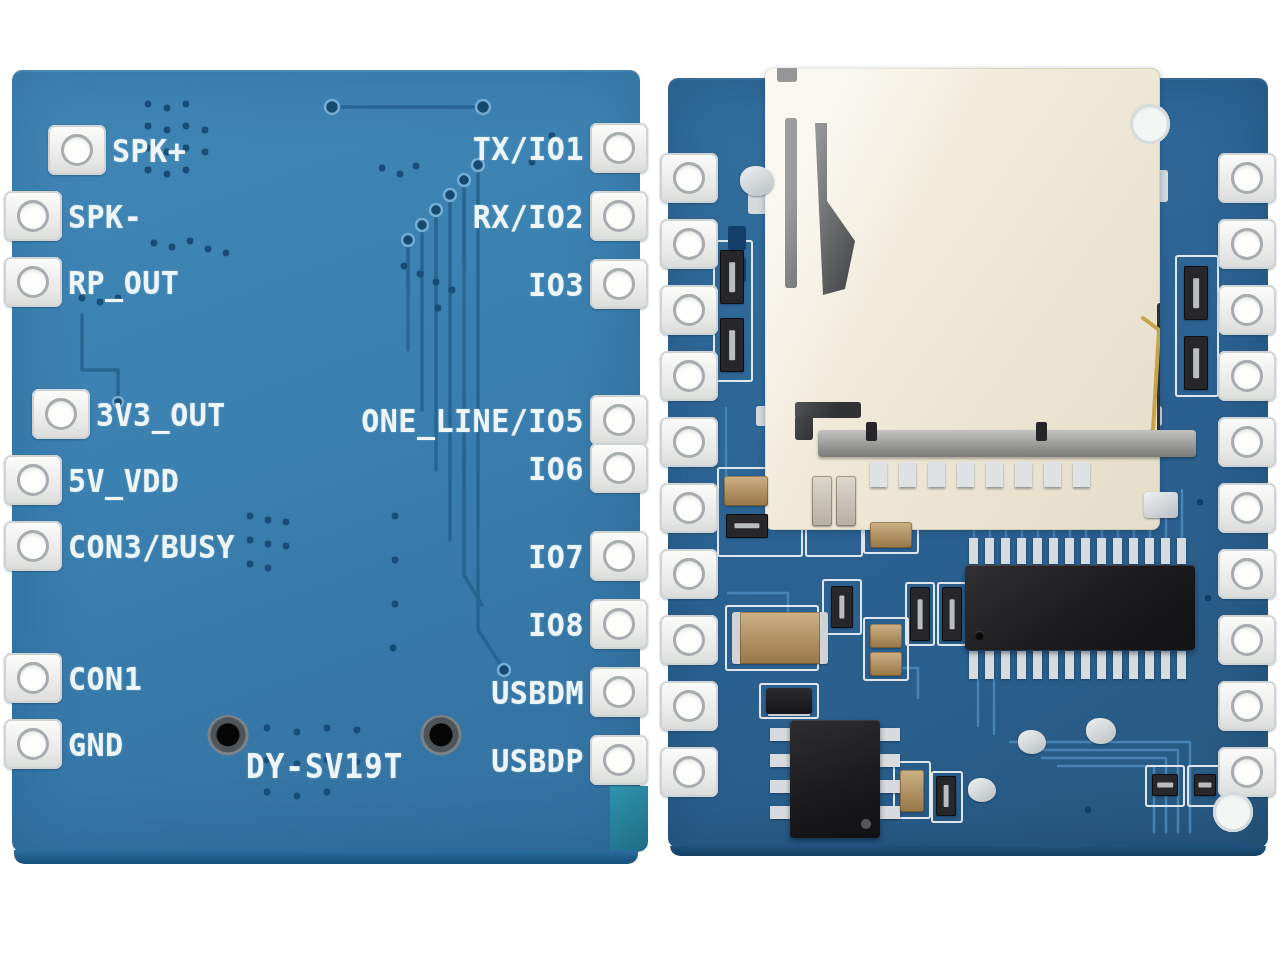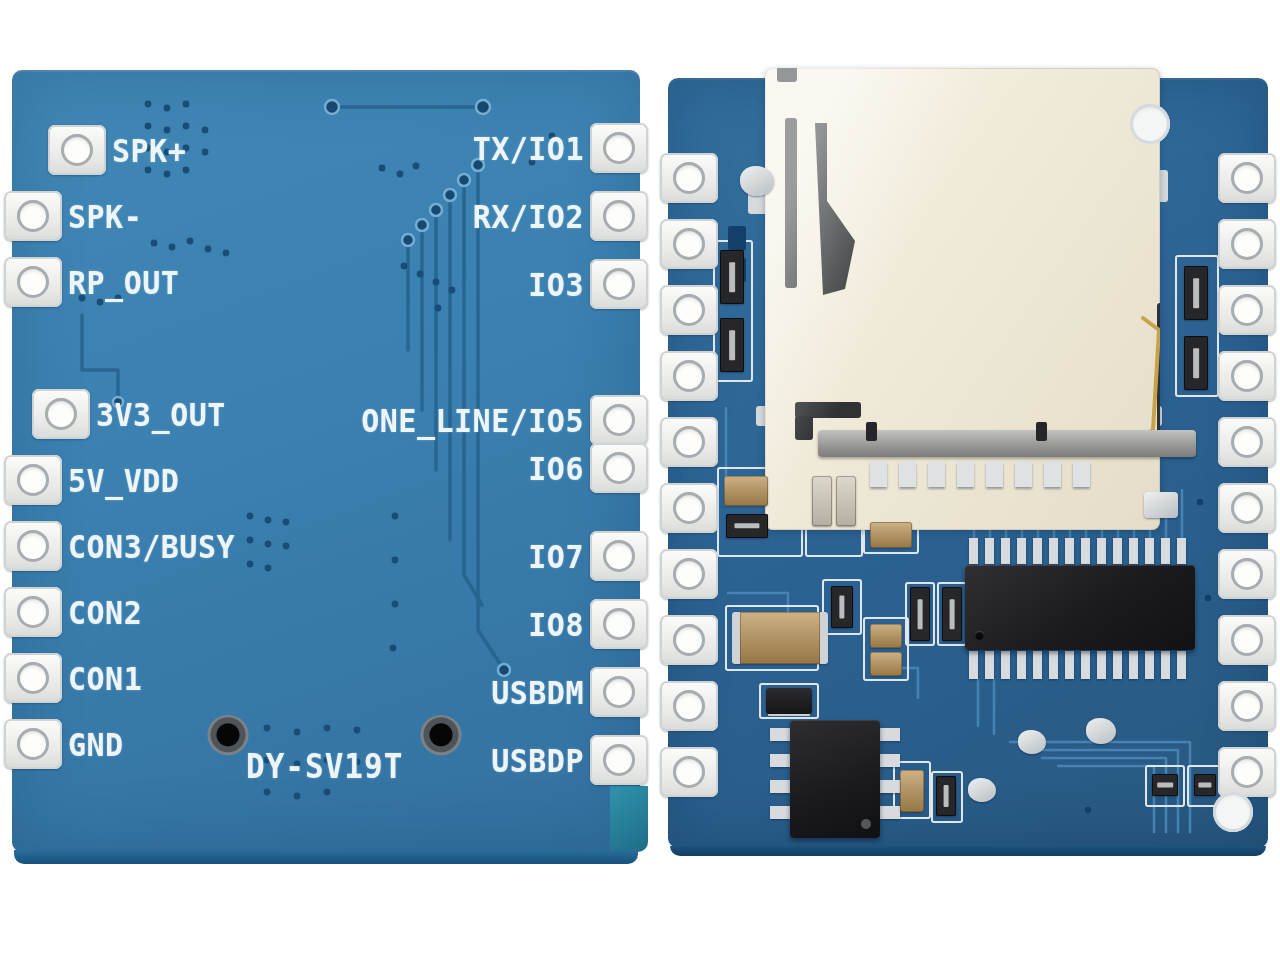--- a/index.html
+++ b/index.html
@@ -212,26 +212,20 @@
             <div class="hole"></div>
           </div>
           <span class="pin-label">5V_VDD</span>
         </div>
         <div class="pin-row left" style="top: 450px;">
           <div class="pad">
             <div class="hole"></div>
           </div>
           <span class="pin-label">CON3/BUSY</span>
         </div>
-        <div class="pin-row left" style="top: 516px;">
-          <div class="pad">
-            <div class="hole"></div>
-          </div>
-          <span class="pin-label">CON2</span>
-        </div>
         <div class="pin-row left" style="top: 582px;">
           <div class="pad">
             <div class="hole"></div>
           </div>
           <span class="pin-label">CON1</span>
         </div>
         <div class="pin-row left" style="top: 648px;">
           <div class="pad">
             <div class="hole"></div>
           </div>

